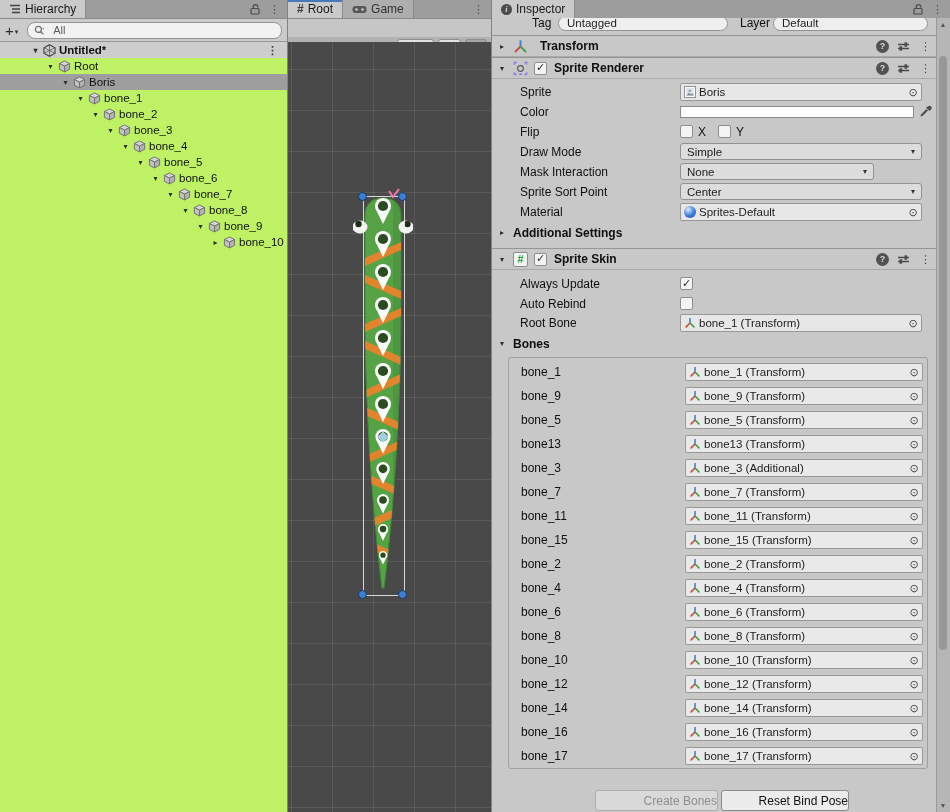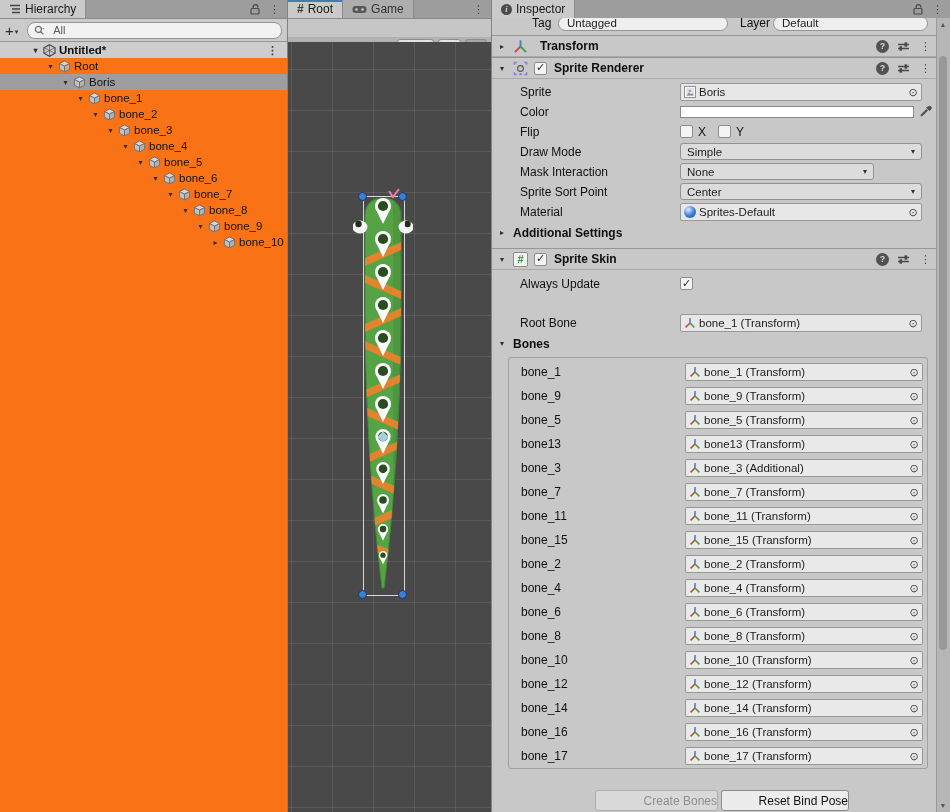--- a/index.html
+++ b/index.html
@@ -1,20 +1,20 @@
 <!DOCTYPE html>
 <html><head>
 <meta charset="utf-8">
 <style>
   html,body{margin:0;padding:0;background:#6b6b6b;}
   #root{position:relative;width:950px;height:812px;background:#c6c6c6;overflow:hidden;
         font-family:"Liberation Sans",sans-serif;font-size:12px;color:#111;
         -webkit-font-smoothing:antialiased;}
   .panel{position:absolute;top:0;bottom:0;overflow:hidden;}
-  #hierarchy{left:0;width:287px;border-right:5px solid #ec4899;background:#f97316;}
+  #hierarchy{left:0;width:287px;border-right:5px solid #ec4899;background:#bef264;}
   #scene{left:288px;width:203px;border-right:1px solid #838383;background:#c6c6c6;}
   #inspector{left:492px;width:458px;background:#c8c8c8;}
 
   
   .tabbar{position:absolute;left:0;right:0;top:0;height:18px;background:#9d9d9d;
           display:flex;align-items:stretch;border-bottom:1px solid #8a8a8a;}
   .tab{display:flex;align-items:center;gap:4px;padding:0 9px;background:#cacaca;
        border-right:1px solid #8a8a8a;font-size:12px;color:#1a1a1a;}
   .tab.inactive{background:#aeaeae;color:#333;}
   .tab.blue-top{box-shadow:inset 0 2px 0 #4879b8;}
@@ -645,20 +645,24 @@
       </span>
       <span class="hkebab">⋮</span>
     </div>
 
     <div class="irow" style="top:275px">
       <span class="flabel">Always Update</span>
       <span class="cb checked" style="left:188px;top:2px">
           <span class="cbmark">✓</span>
         </span>
     </div>
+    <div class="irow" style="top:295px">
+      <span class="flabel">Auto Rebind</span>
+      <span class="cb" style="left:188px;top:2px"></span>
+    </div>
     <div class="irow" style="top:314px">
       <span class="flabel">Root Bone</span>
       <div class="objfield" style="left:188px;width:242px">
         <span class="oficon">
           <svg width="12" height="12" viewBox="0 0 12 12">
               <path d="M6 6 L6 1" stroke="#4a7fd0" stroke-width="1.6"></path>
               <path d="M6 6 L1.6 10.4" stroke="#cc4a4a" stroke-width="1.6"></path>
               <path d="M6 6 L10.4 10.4" stroke="#43a043" stroke-width="1.6"></path>
             </svg>
         </span>

